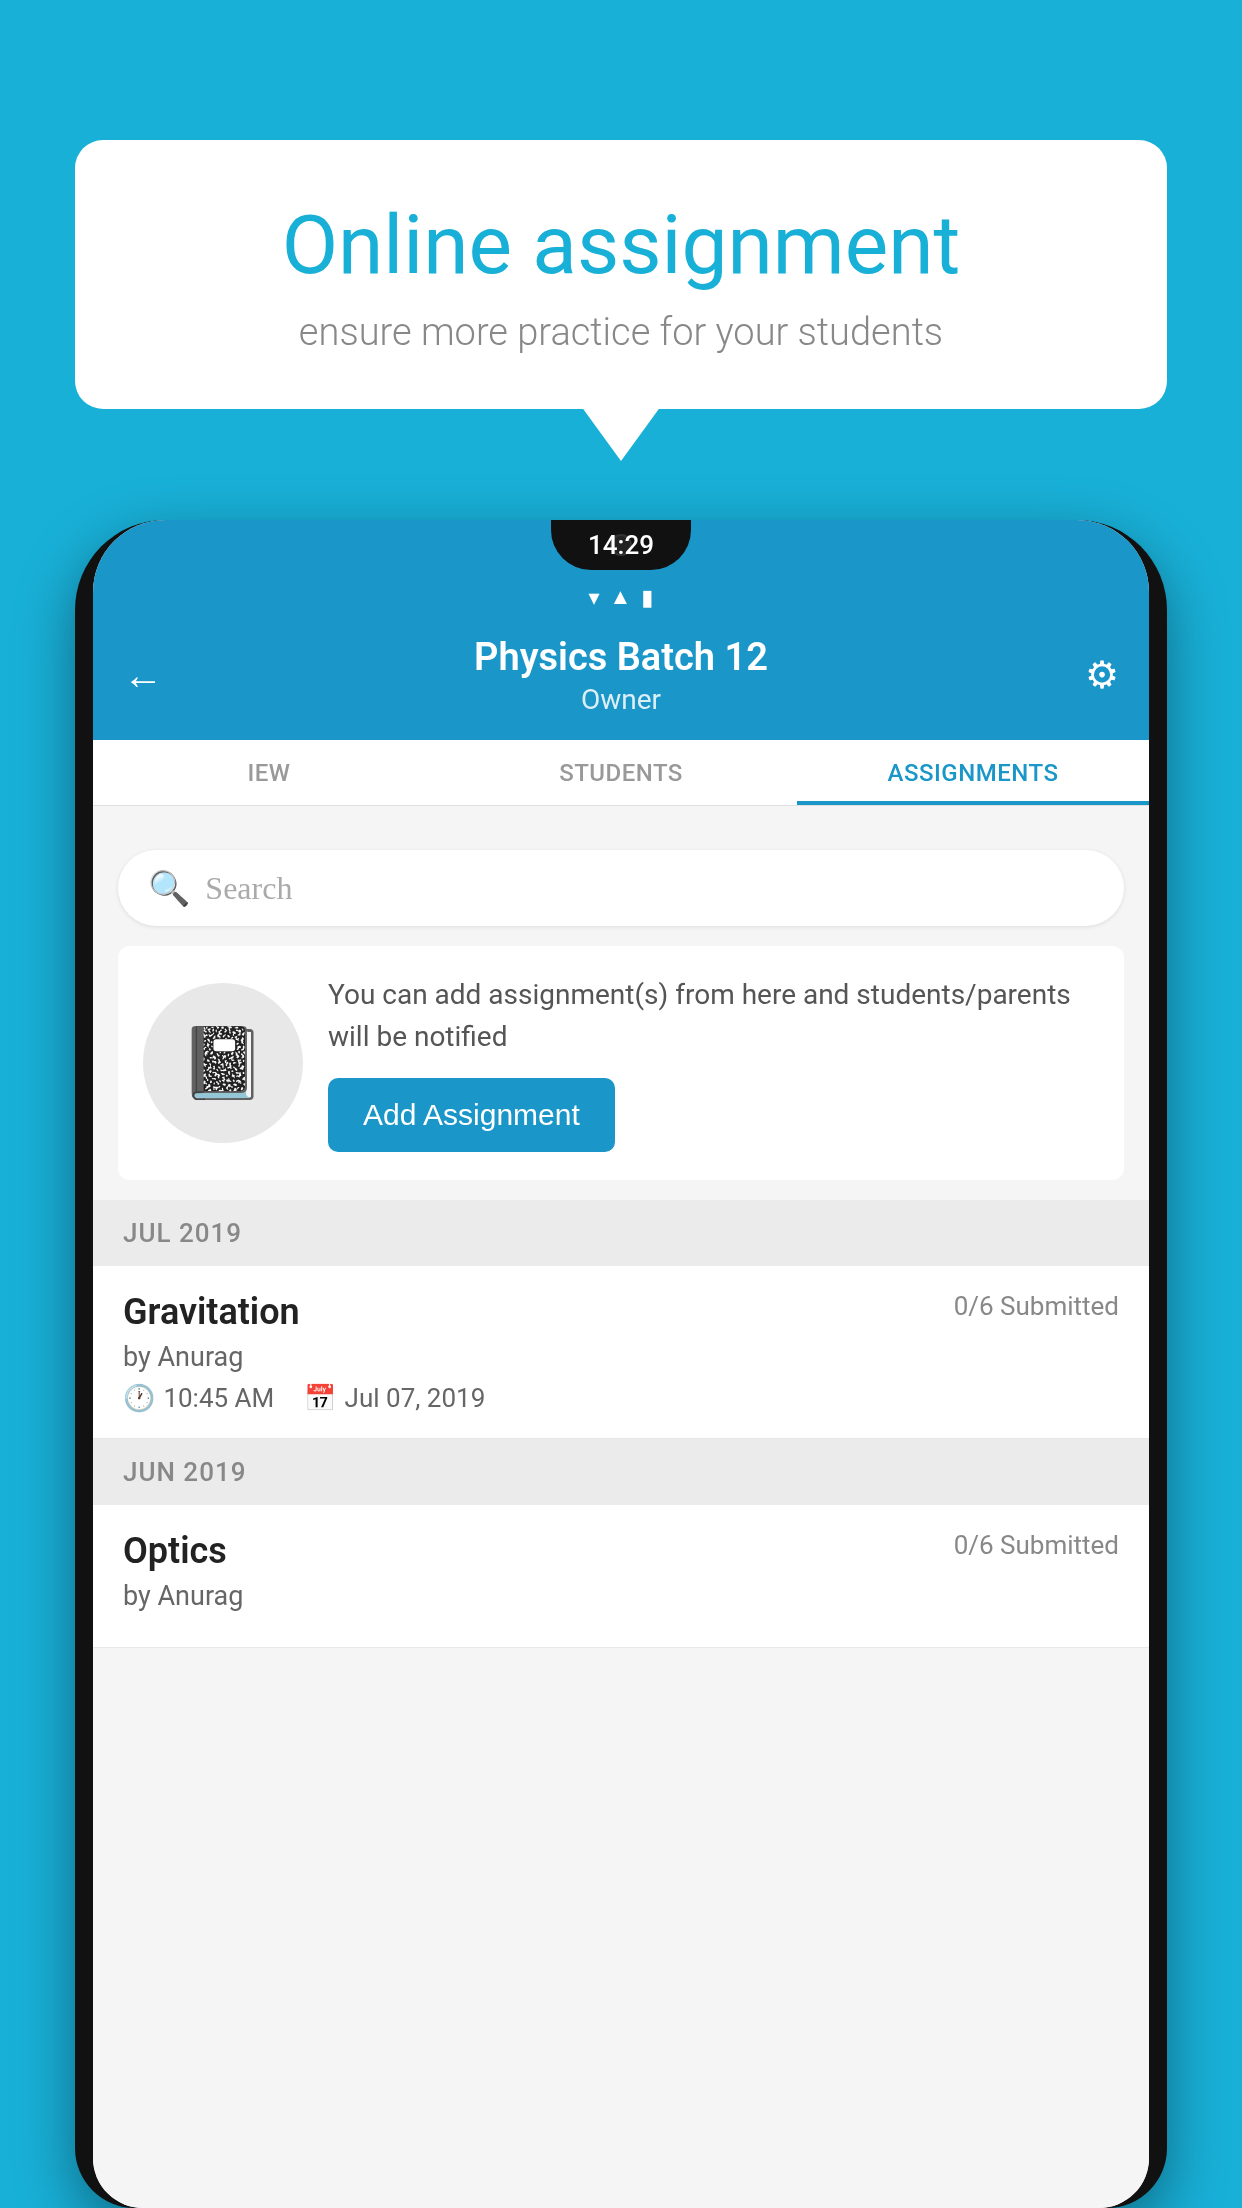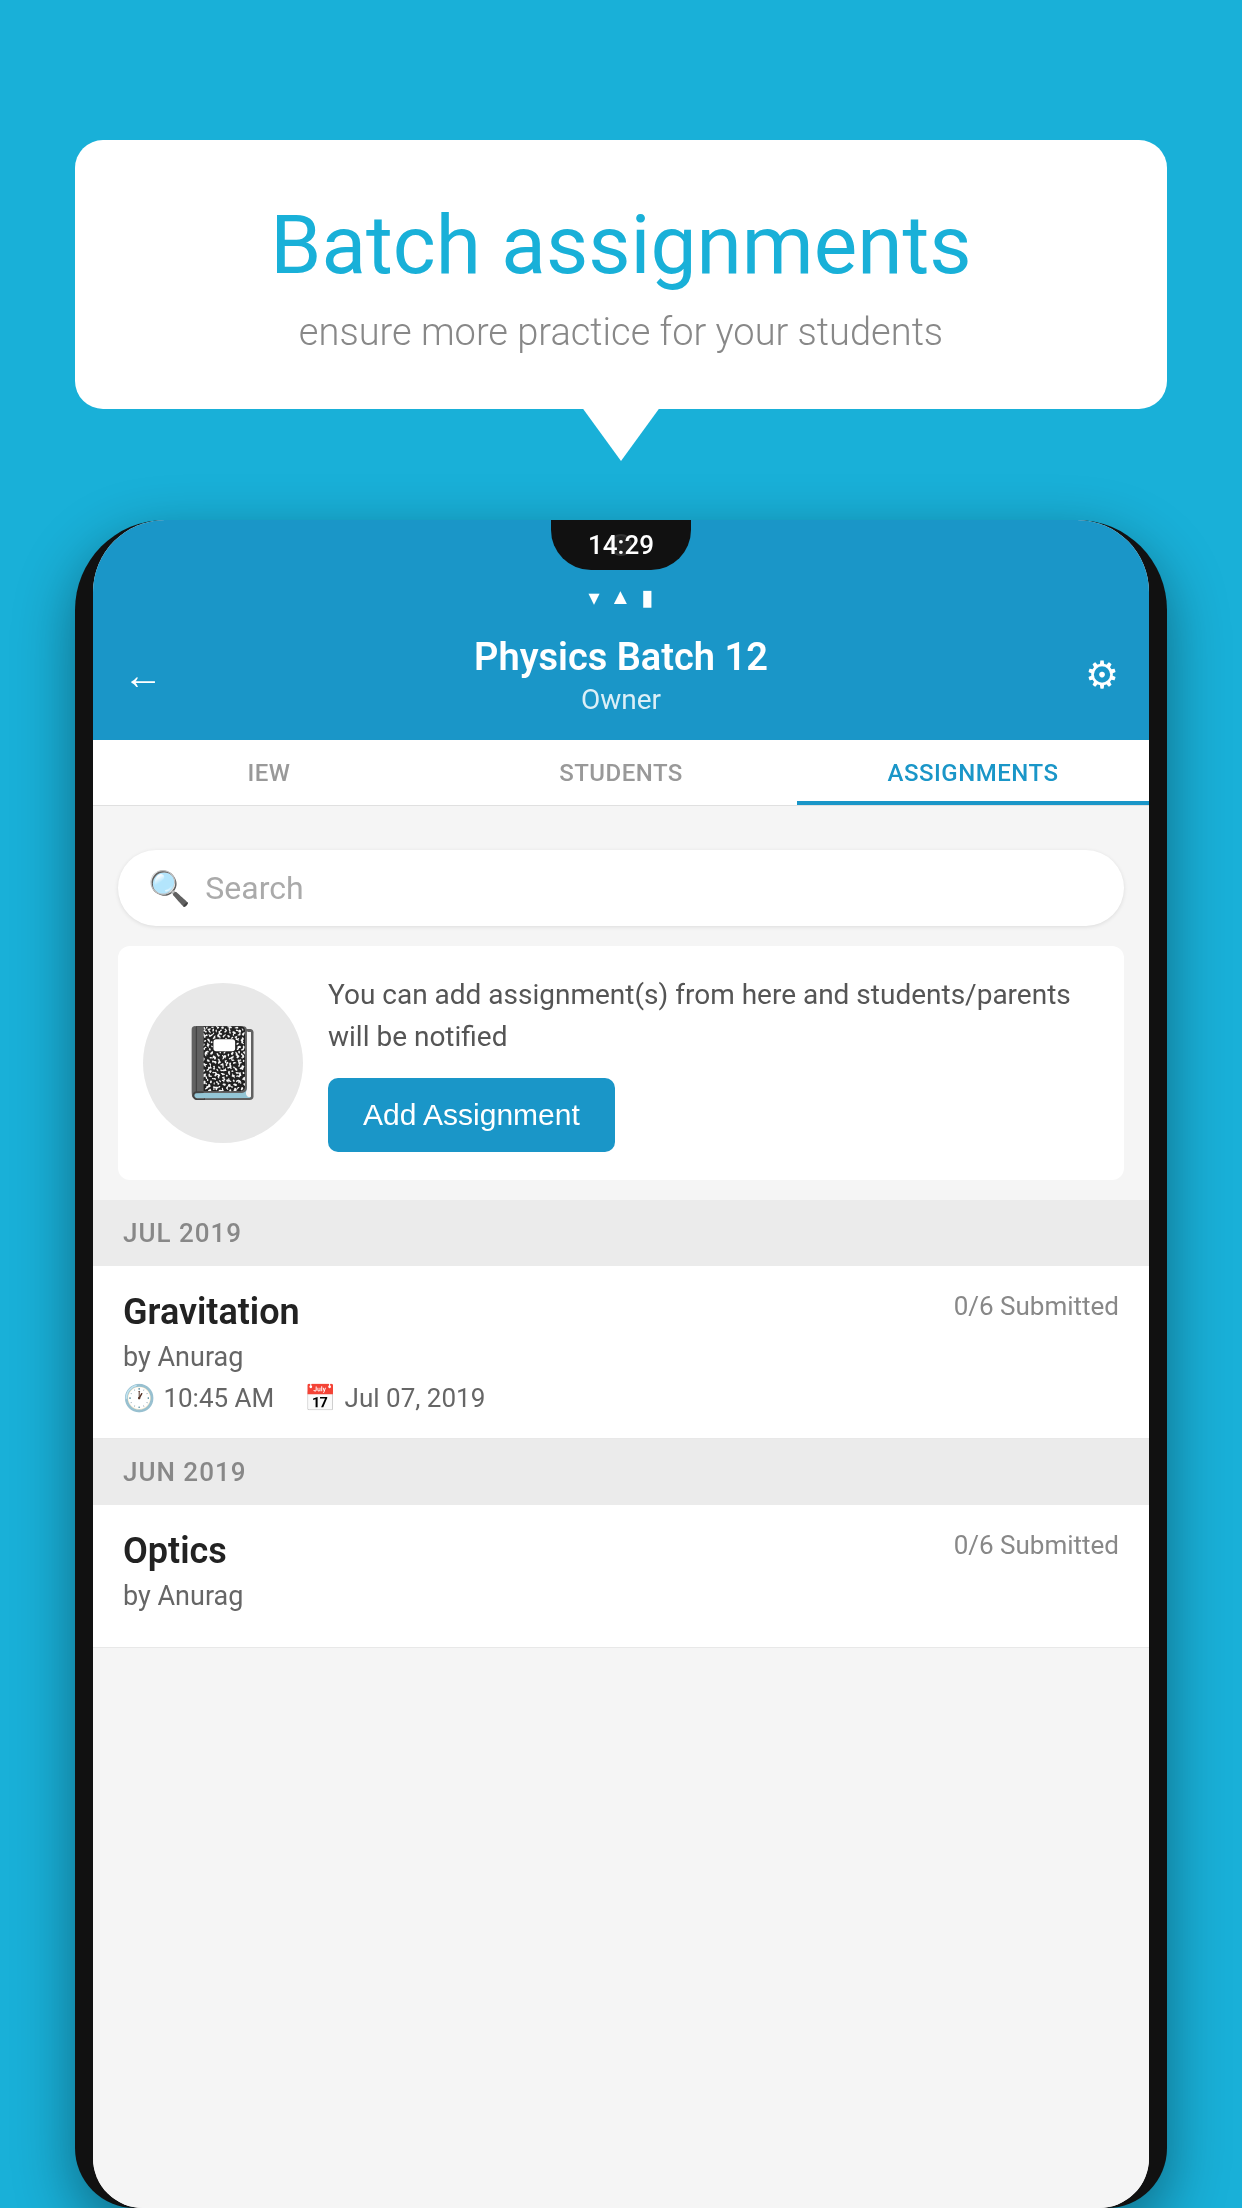--- a/index.html
+++ b/index.html
@@ -253,20 +253,21 @@
 
     .search-icon-span {
       color: #999;
       font-size: 34px;
       margin-right: 15px;
     }
 
     .search-placeholder {
       color: #aaa;
       font-size: 32px;
+      font-family: Liberation Serif, serif;
     }
 
     
     .promo-section {
       margin: 10px 25px 20px;
       background: white;
       border-radius: 12px;
       display: flex;
       align-items: center;
       padding: 28px 25px;
@@ -369,21 +370,21 @@
     .meta-icon {
       font-size: 26px;
       color: #888;
     }
   </style>
 </head>
 <body>
 
 <div class="speech-bubble-container">
   <div class="speech-bubble">
-    <div class="speech-bubble-title">Batch assignments</div>
+    <div class="speech-bubble-title">Online assignment</div>
     <div class="speech-bubble-subtitle">ensure more practice for your students</div>
   </div>
 </div>
 
 <div class="phone-frame">
 
   <div class="phone-screen">
 
     <div class="notch-area">
       <span class="status-time">14:29</span>

